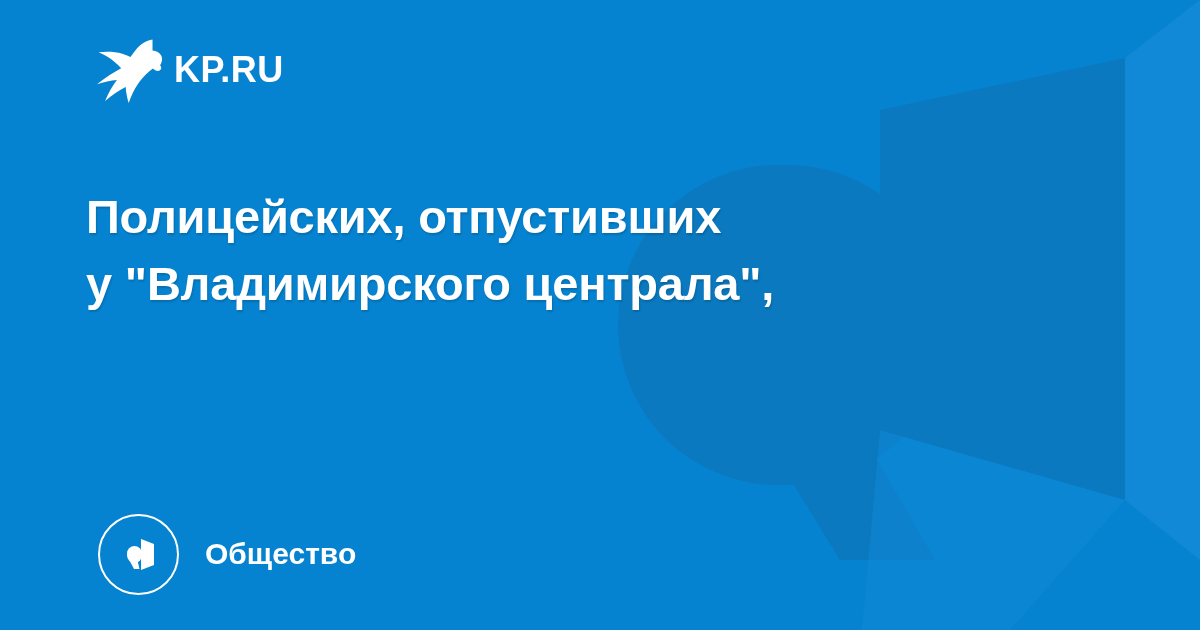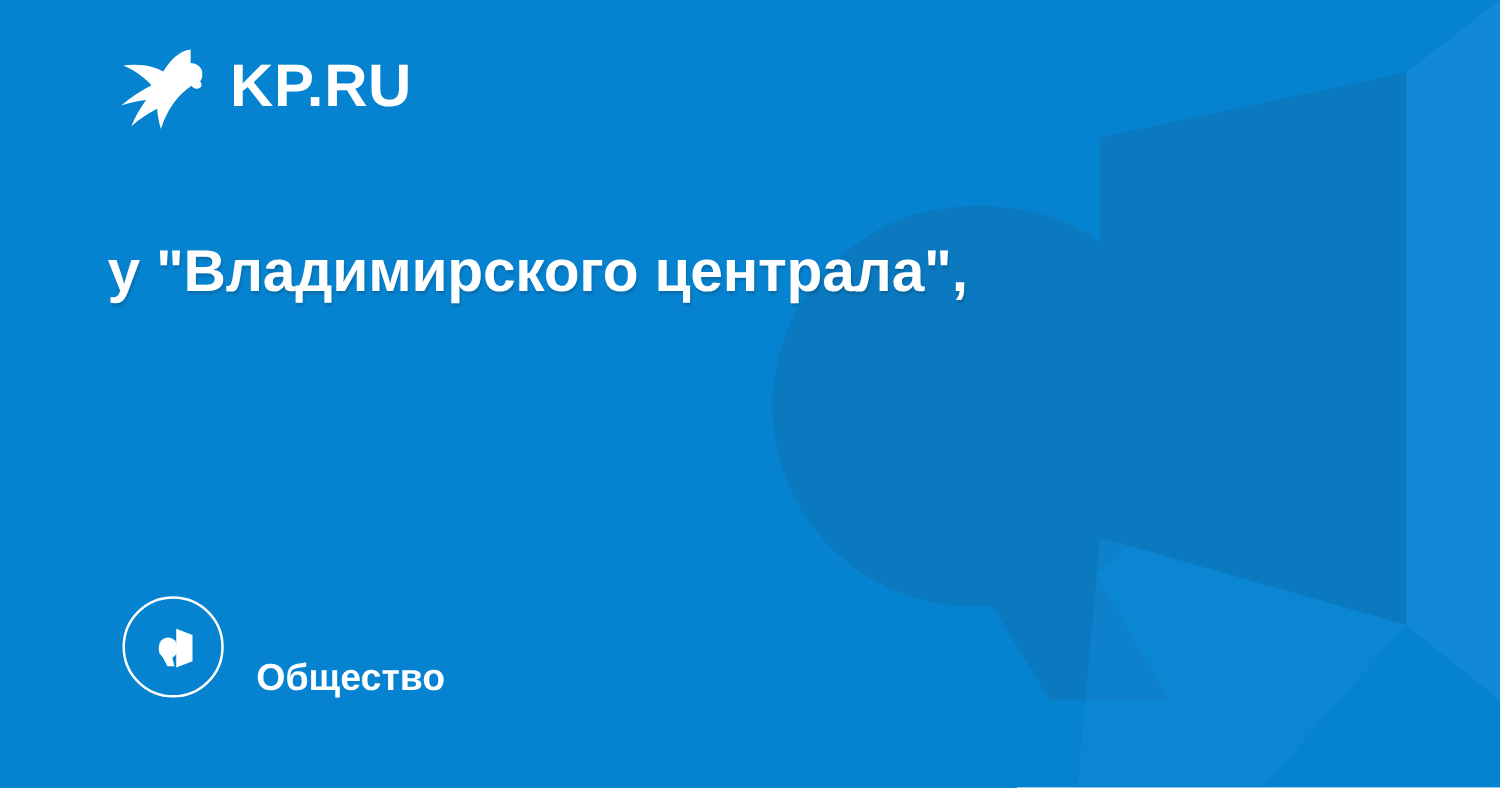--- a/index.html
+++ b/index.html
@@ -37,23 +37,23 @@
     display: flex;
     align-items: center;
     height: 72px;
   }
   .brand-mark {
     width: 74px;
     height: 70px;
     display: block;
   }
   .brand-name {
-    margin-left: 22px;
+    margin-left: 12px;
     color: #ffffff;
-    font-size: 48px;
+    font-size: 36px;
     font-weight: 700;
     letter-spacing: 0.5px;
     line-height: 1;
     white-space: nowrap;
   }
 
   
   .headline {
     position: absolute;
     left: 86px;
@@ -68,23 +68,23 @@
   }
   .headline .hl-line {
     display: block;
     white-space: nowrap;
   }
 
   
   .category {
     position: absolute;
     left: 98px;
-    top: 476px;
+    top: 513px;
     display: flex;
-    align-items: flex-end;
+    align-items: center;
     height: 82px;
   }
   .category-icon-ring {
     width: 81px;
     height: 81px;
     border: 2px solid #ffffff;
     border-radius: 50%;
     box-sizing: border-box;
     display: flex;
     align-items: center;
@@ -131,20 +131,21 @@
         c0.3 5.1 1.3 10.5 3.0 16.1c2.4 -7.3 5.4 -13.5 8.9 -18.7
         c3.0 -4.4 6.1 -7.9 9.0 -10.6c2.3 -2.1 4.5 -3.8 6.4 -5.2
         c0.7 0.8 1.6 1.5 2.6 1.9c2.3 0.9 4.6 0.3 5.4 -1.5
         c0.5 -1.2 0.1 -2.6 -0.9 -3.7c2.1 -3.3 2.6 -6.8 1.1 -9.7
         c-1.6 -3.2 -4.9 -5.0 -8.7 -5.1z"></path>
     </svg>
     <span class="brand-name">KP.RU</span>
   </div>
 
   <h1 class="headline">
+    <span class="hl-line">Полицейских, отпустивших</span>
     <span class="hl-line">у "Владимирского централа",</span>
   </h1>
 
   <div class="category">
     <span class="category-icon-ring">
       <svg width="44" height="44" viewBox="0 0 44 44" aria-hidden="true">
         <polygon fill="#ffffff" points="24,7 37,12 37,33 24,38"></polygon>
         <rect x="10" y="14" width="15" height="17" rx="7.5" ry="7.5" fill="#ffffff"></rect>
         <polygon fill="#ffffff" points="12.5,28.5 20,26.5 22.5,37 17,37"></polygon>
       </svg>

